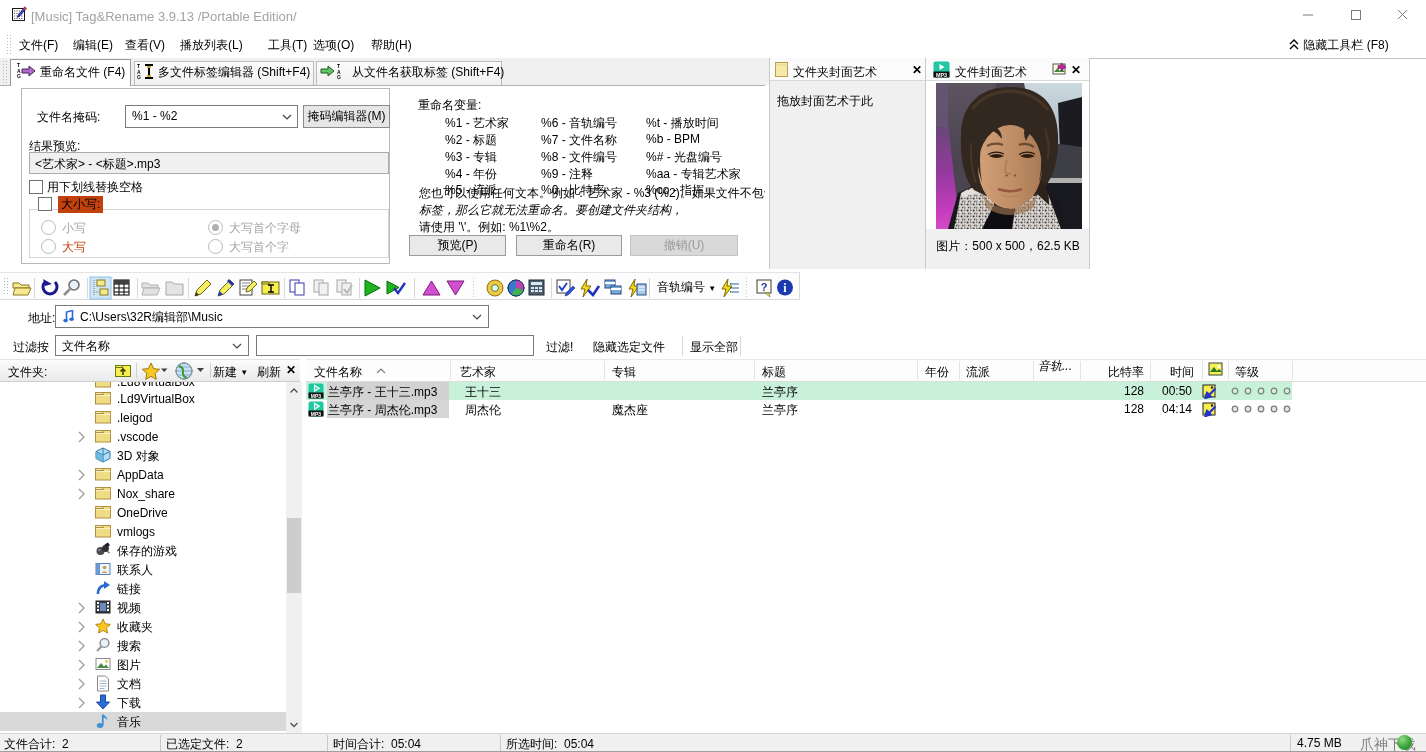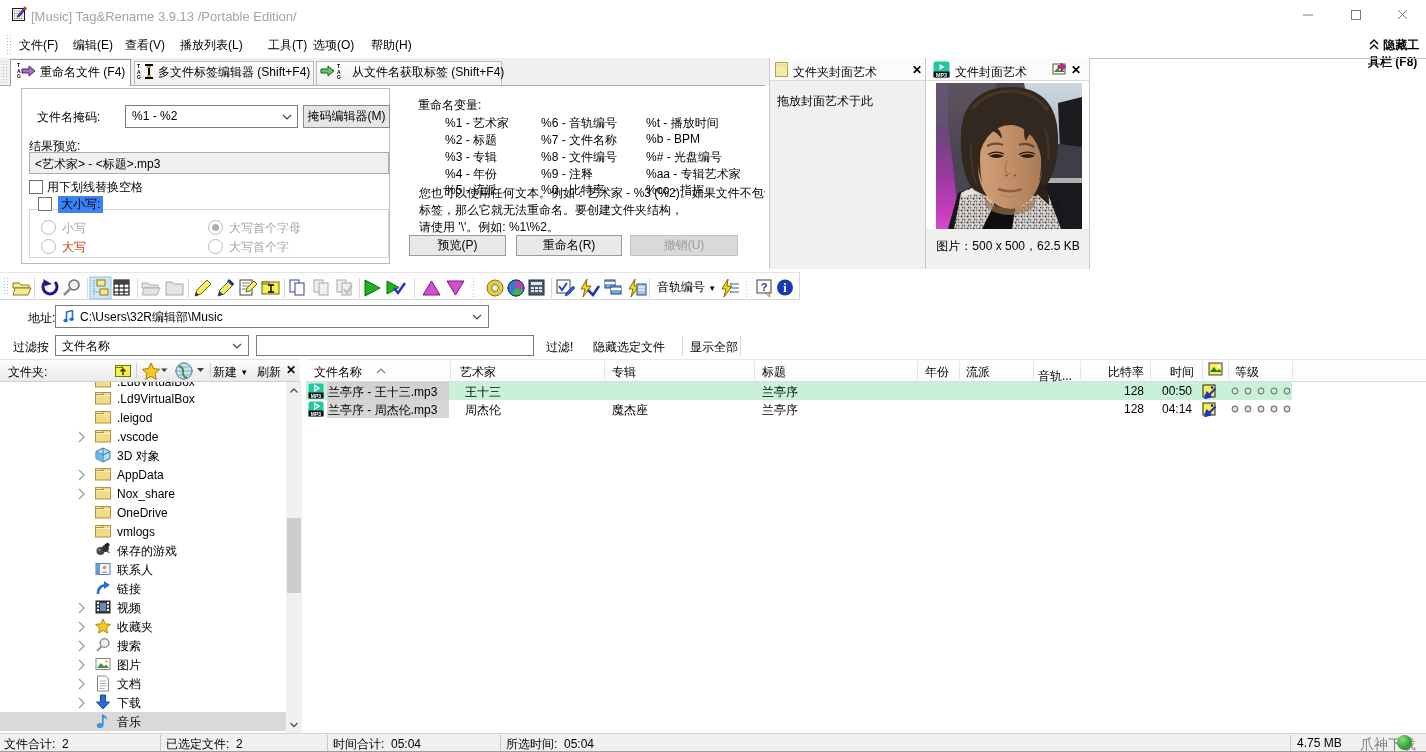--- a/index.html
+++ b/index.html
@@ -32,21 +32,21 @@
 
 <div class="abs" style="left:0;top:30px;width:1426px;height:27px;background:#fff;"></div>
 <div class="grip" style="left:6px;top:34px;height:20px;"></div>
 <div class="abs" style="left:19px;top:37px;">文件(F)</div>
 <div class="abs" style="left:73px;top:37px;">编辑(E)</div>
 <div class="abs" style="left:125px;top:37px;">查看(V)</div>
 <div class="abs" style="left:180px;top:37px;">播放列表(L)</div>
 <div class="abs" style="left:261px;top:37px;margin-left:7px;">工具(T)</div>
 <div class="abs" style="left:313px;top:37px;">选项(O)</div>
 <div class="abs" style="left:371px;top:37px;">帮助(H)</div>
-<div class="abs" style="left:1368px;top:37px;font-weight:bold;">
+<div class="abs" style="left:1288px;top:37px;">
 <svg width="12" height="11" viewBox="0 0 12 11" style="vertical-align:-1px;">
       <path d="M2 5 L6 1 L10 5 M2 10 L6 6 L10 10" fill="none" stroke="#000" stroke-width="1.4"></path>
     </svg>
  隐藏工具栏 (F8)</div>
 
 <div class="abs" style="left:0;top:58px;width:1426px;height:1px;background:#c3c3c3;"></div>
 <div class="abs" style="left:0;top:58px;width:769px;height:27px;background:#f0f0f0;"></div>
 <div class="abs" style="left:0;top:85px;width:765px;height:1px;background:#b0b0b0;"></div>
 <div class="grip" style="left:2px;top:60px;height:23px;"></div>
 
@@ -85,21 +85,21 @@
 <div class="abs" style="left:303px;top:105px;width:87px;height:23px;border:1px solid #8a8a8a;box-sizing:border-box;background:#e6e6e6;text-align:center;line-height:21px;">掩码编辑器(M)</div>
 <div class="abs" style="left:29px;top:138px;">结果预览:</div>
 <div class="abs" style="left:29px;top:152px;width:360px;height:22px;border:1px solid #ababab;box-sizing:border-box;background:#f0f0f0;">
   <div class="abs" style="left:5px;top:3px;">&lt;艺术家&gt; - &lt;标题&gt;.mp3</div>
 </div>
 <div class="abs" style="left:29px;top:180px;width:12px;height:12px;border:1px solid #707070;background:#fff;"></div>
 <div class="abs" style="left:47px;top:179px;">用下划线替换空格</div>
 
 <div class="abs" style="left:29px;top:209px;width:360px;height:49px;border:1px solid #d5d5d5;box-sizing:border-box;"></div>
 <div class="abs" style="left:38px;top:197px;width:12px;height:12px;border:1px solid #707070;background:#fff;"></div>
-<div class="abs" style="left:58px;top:196px;background:#3b82f6;padding:0 3px;">大小写:</div>
+<div class="abs" style="left:58px;top:196px;background:#c2410c;padding:0 3px;">大小写:</div>
 <div class="abs" style="left:41px;top:220px;width:13px;height:13px;border:1px solid #bababa;border-radius:50%;background:#fff;"></div>
 <div class="abs" style="left:62px;top:220px;color:#a5a5a5;">小写</div>
 <div class="abs" style="left:41px;top:239px;width:13px;height:13px;border:1px solid #bababa;border-radius:50%;background:#fff;"></div>
 <div class="abs" style="left:62px;top:239px;color:#c2410c;">大写</div>
 <div class="abs" style="left:208px;top:220px;width:13px;height:13px;border:1px solid #bababa;border-radius:50%;background:#fff;"></div>
 <div class="abs" style="left:212px;top:224px;width:7px;height:7px;border-radius:50%;background:#b0b0b0;"></div>
 <div class="abs" style="left:229px;top:220px;color:#a5a5a5;">大写首个字母</div>
 <div class="abs" style="left:208px;top:239px;width:13px;height:13px;border:1px solid #bababa;border-radius:50%;background:#fff;"></div>
 <div class="abs" style="left:229px;top:239px;color:#a5a5a5;">大写首个字</div>
 
@@ -113,21 +113,21 @@
 <div class="abs" style="left:541px;top:132px;">%7 - 文件名称</div>
 <div class="abs" style="left:541px;top:149px;text-align:right;">%8 - 文件编号</div>
 <div class="abs" style="left:541px;top:166px;">%9 - 注释</div>
 <div class="abs" style="left:541px;top:182px;">%0 - 比特率</div>
 <div class="abs" style="left:646px;top:115px;">%t - 播放时间</div>
 <div class="abs" style="left:646px;top:132px;">%b - BPM</div>
 <div class="abs" style="left:646px;top:149px;">%# - 光盘编号</div>
 <div class="abs" style="left:646px;top:166px;">%aa - 专辑艺术家</div>
 <div class="abs" style="left:646px;top:182px;">%co - 指挥</div>
 <div class="abs" style="left:419px;top:185px;width:346px;white-space:nowrap;overflow:hidden;">您也可以使用任何文本。例如：艺术家 - %3 (%2)。如果文件不包含</div>
-<div class="abs" style="left:419px;top:202px;">标签，那么它就无法重命名。要创建文件夹结构，</div>
+<div class="abs" style="left:419px;top:202px;font-style:italic;">标签，那么它就无法重命名。要创建文件夹结构，</div>
 <div class="abs" style="left:419px;top:219px;">请使用 '\'。例如: %1\%2。</div>
 <div class="abs" style="left:409px;top:235px;width:97px;height:21px;border:1px solid #9a9a9a;box-sizing:border-box;background:#e9e9e9;text-align:center;line-height:19px;">预览(P)</div>
 <div class="abs" style="left:516px;top:235px;width:106px;height:21px;border:1px solid #9a9a9a;box-sizing:border-box;background:#e9e9e9;text-align:center;line-height:19px;">重命名(R)</div>
 <div class="abs" style="left:630px;top:235px;width:108px;height:21px;border:1px solid #c3c3c3;box-sizing:border-box;background:#d9d9d9;color:#9a9a9a;text-align:center;line-height:19px;">撤销(U)</div>
 
 <div class="abs" style="left:769px;top:58px;width:157px;height:211px;border-left:1px solid #c9c9c9;border-right:1px solid #c9c9c9;box-sizing:border-box;background:#f0f0f0;"></div>
 <div class="abs" style="left:770px;top:58px;width:155px;height:23px;background:#fbfbfb;border-bottom:1px solid #d9d9d9;box-sizing:border-box;"></div>
 <svg class="abs" style="left:775px;top:62px;" width="13" height="15" viewBox="0 0 13 15">
     <rect x="0.5" y="0.5" width="12" height="14" fill="#f5e9a8" stroke="#b89f4e"></rect>
     <path d="M0.5 3 h12" stroke="#e7d68a"></path>
@@ -459,21 +459,21 @@
 <div class="abs" style="left:306px;top:359px;width:1120px;height:23px;background:#fdfdfd;border-top:1px solid #e8e8e8;border-bottom:1px solid #dcdcdc;box-sizing:border-box;"></div>
 <div class="abs" style="left:314px;top:364px;">文件名称</div>
 <svg class="abs" style="left:376px;top:368px;" width="10" height="6" viewBox="0 0 10 6">
     <path d="M1 5 L5 1 L9 5" fill="none" stroke="#808080" stroke-width="1.2"></path>
   </svg>
 <div class="abs" style="left:460px;top:364px;">艺术家</div>
 <div class="abs" style="left:612px;top:364px;">专辑</div>
 <div class="abs" style="left:762px;top:364px;">标题</div>
 <div class="abs" style="left:925px;top:364px;">年份</div>
 <div class="abs" style="left:966px;top:364px;">流派</div>
-<div class="abs" style="left:1038px;top:368px;">音轨...</div>
+<div class="abs" style="left:1038px;top:358px;font-style:italic;">音轨...</div>
 <div class="abs" style="left:1108px;top:364px;">比特率</div>
 <div class="abs" style="left:1170px;top:364px;">时间</div>
 <svg class="abs" style="left:1208px;top:362px;" width="15" height="14" viewBox="0 0 15 14">
     <rect x="1" y="1" width="13" height="12" fill="#f7ee50" stroke="#404040"></rect>
     <path d="M2 10 l4-5 3 4 2-2 3 3z" fill="#267a26"></path>
     <circle cx="11" cy="4.5" r="1.5" fill="#fff"></circle>
   </svg>
 <div class="abs" style="left:1235px;top:364px;">等级</div>
 <div class="vline" style="left:450px;top:361px;height:19px;background:#e4e4e4;"></div>
 <div class="vline" style="left:604px;top:361px;height:19px;background:#e4e4e4;"></div>

